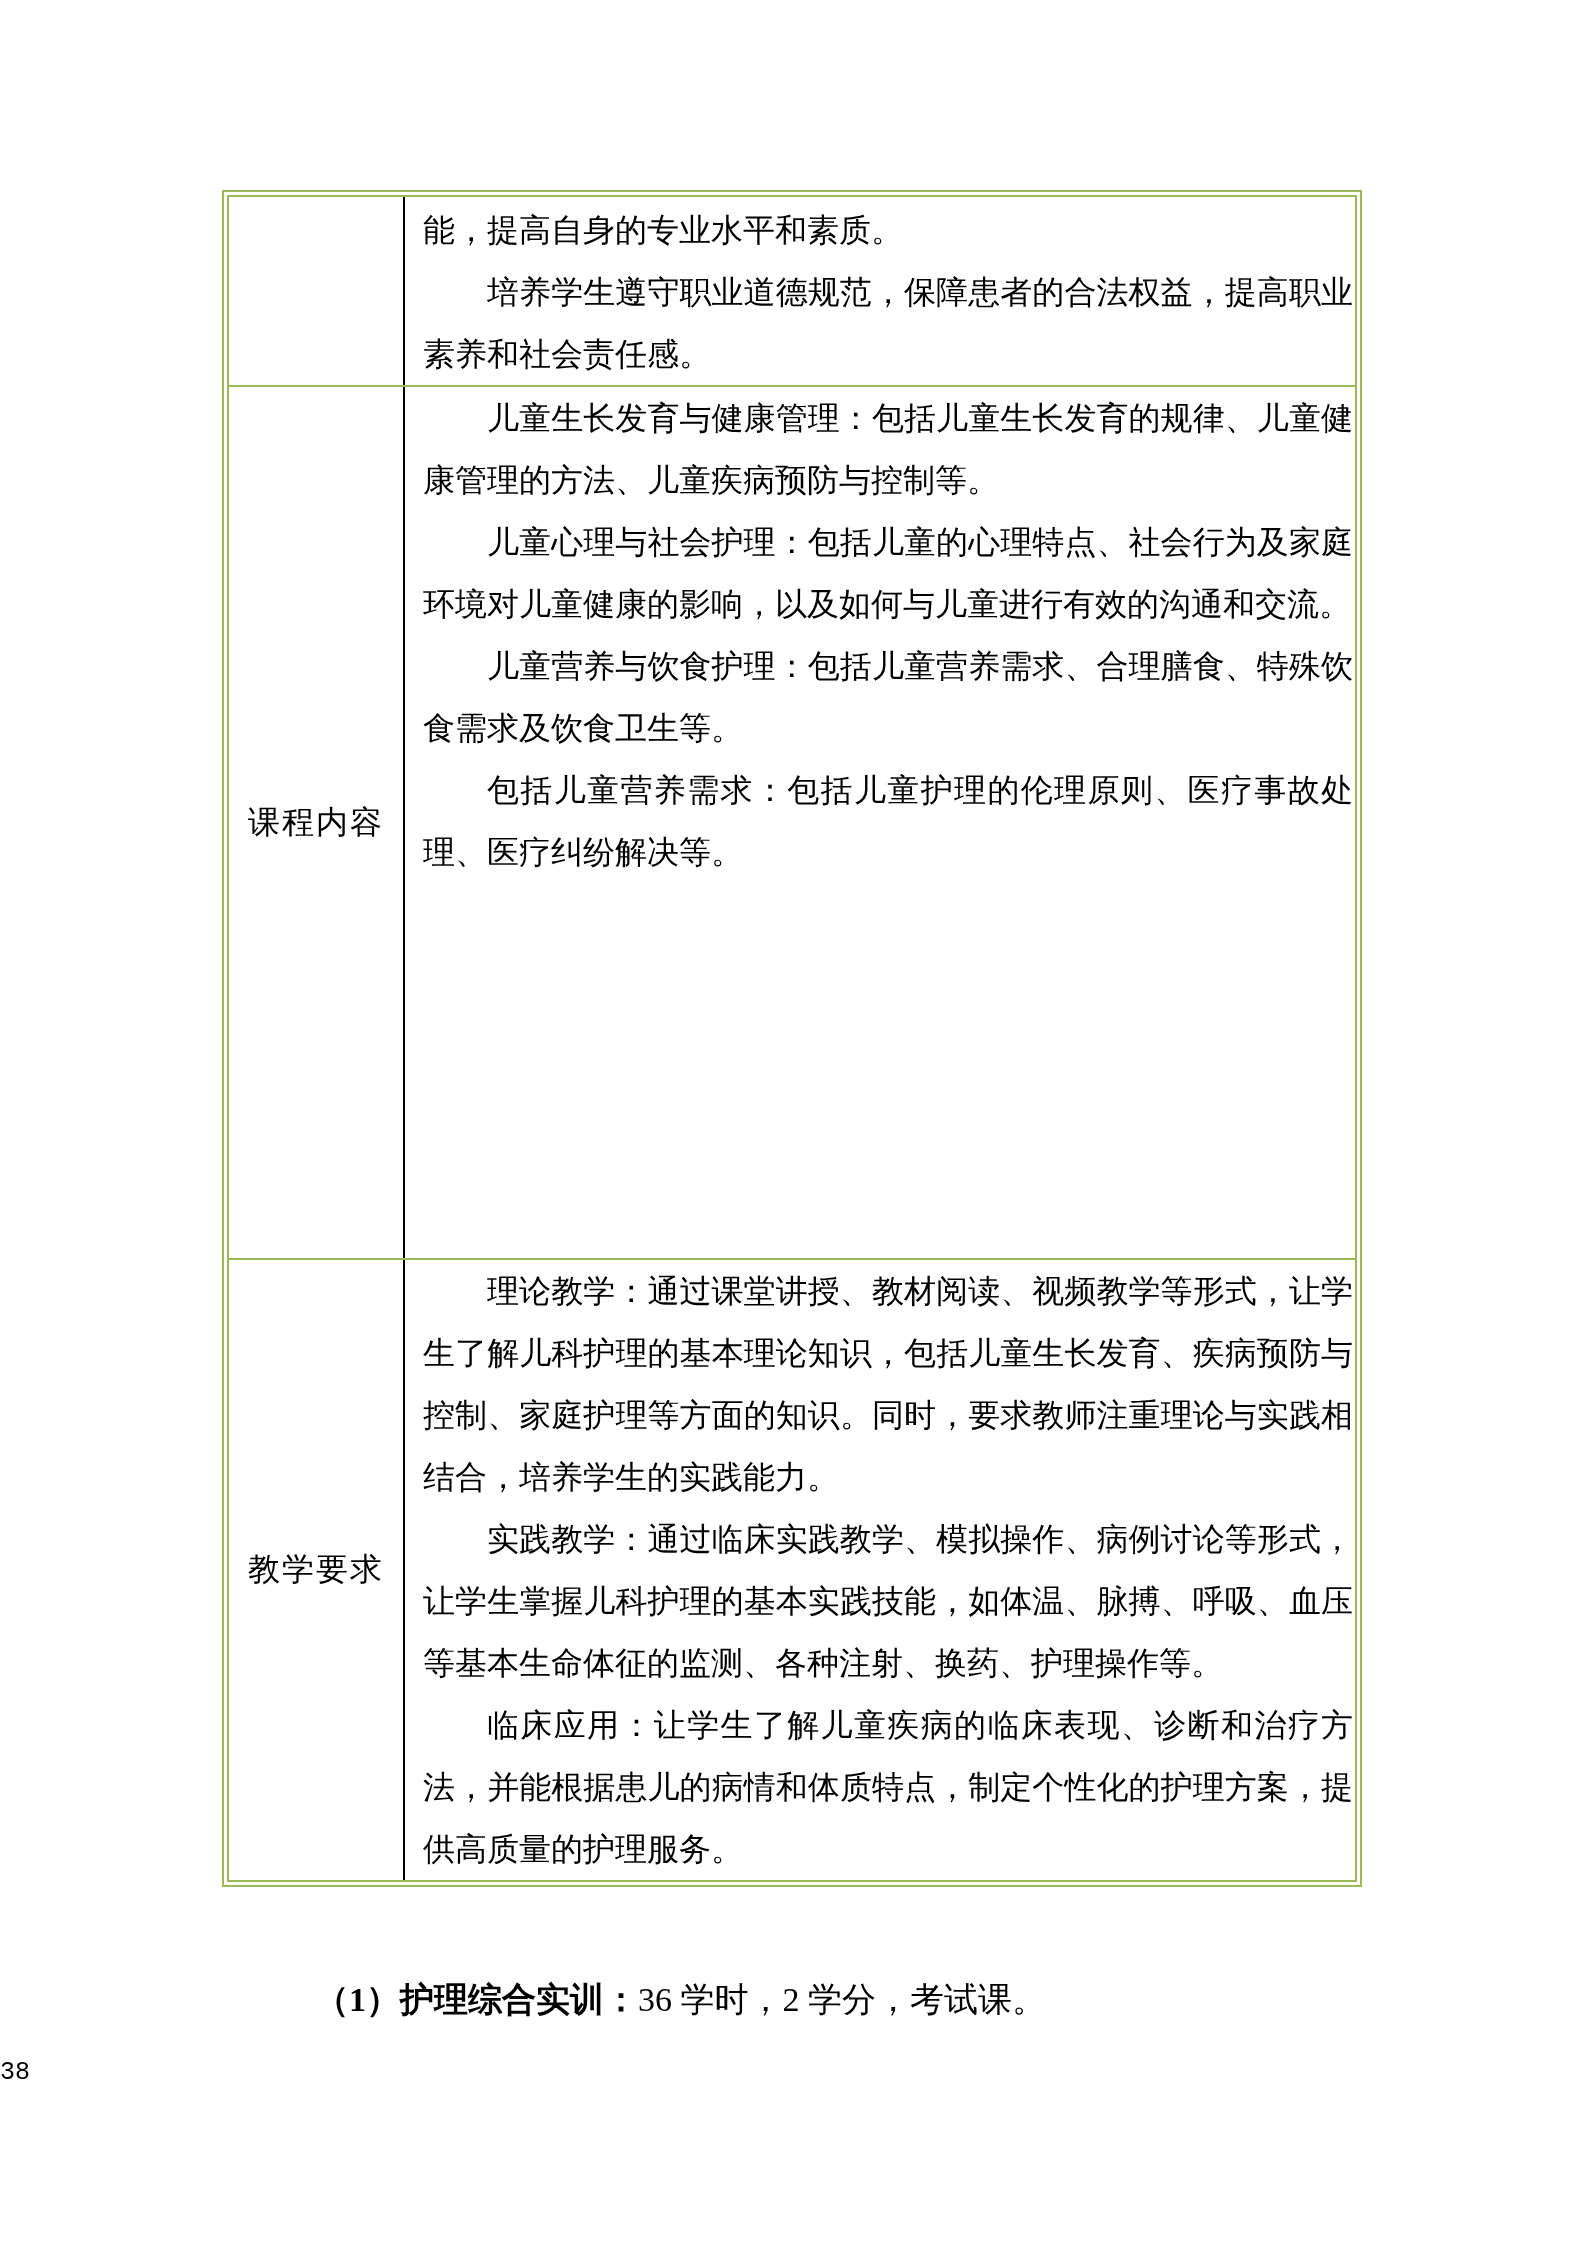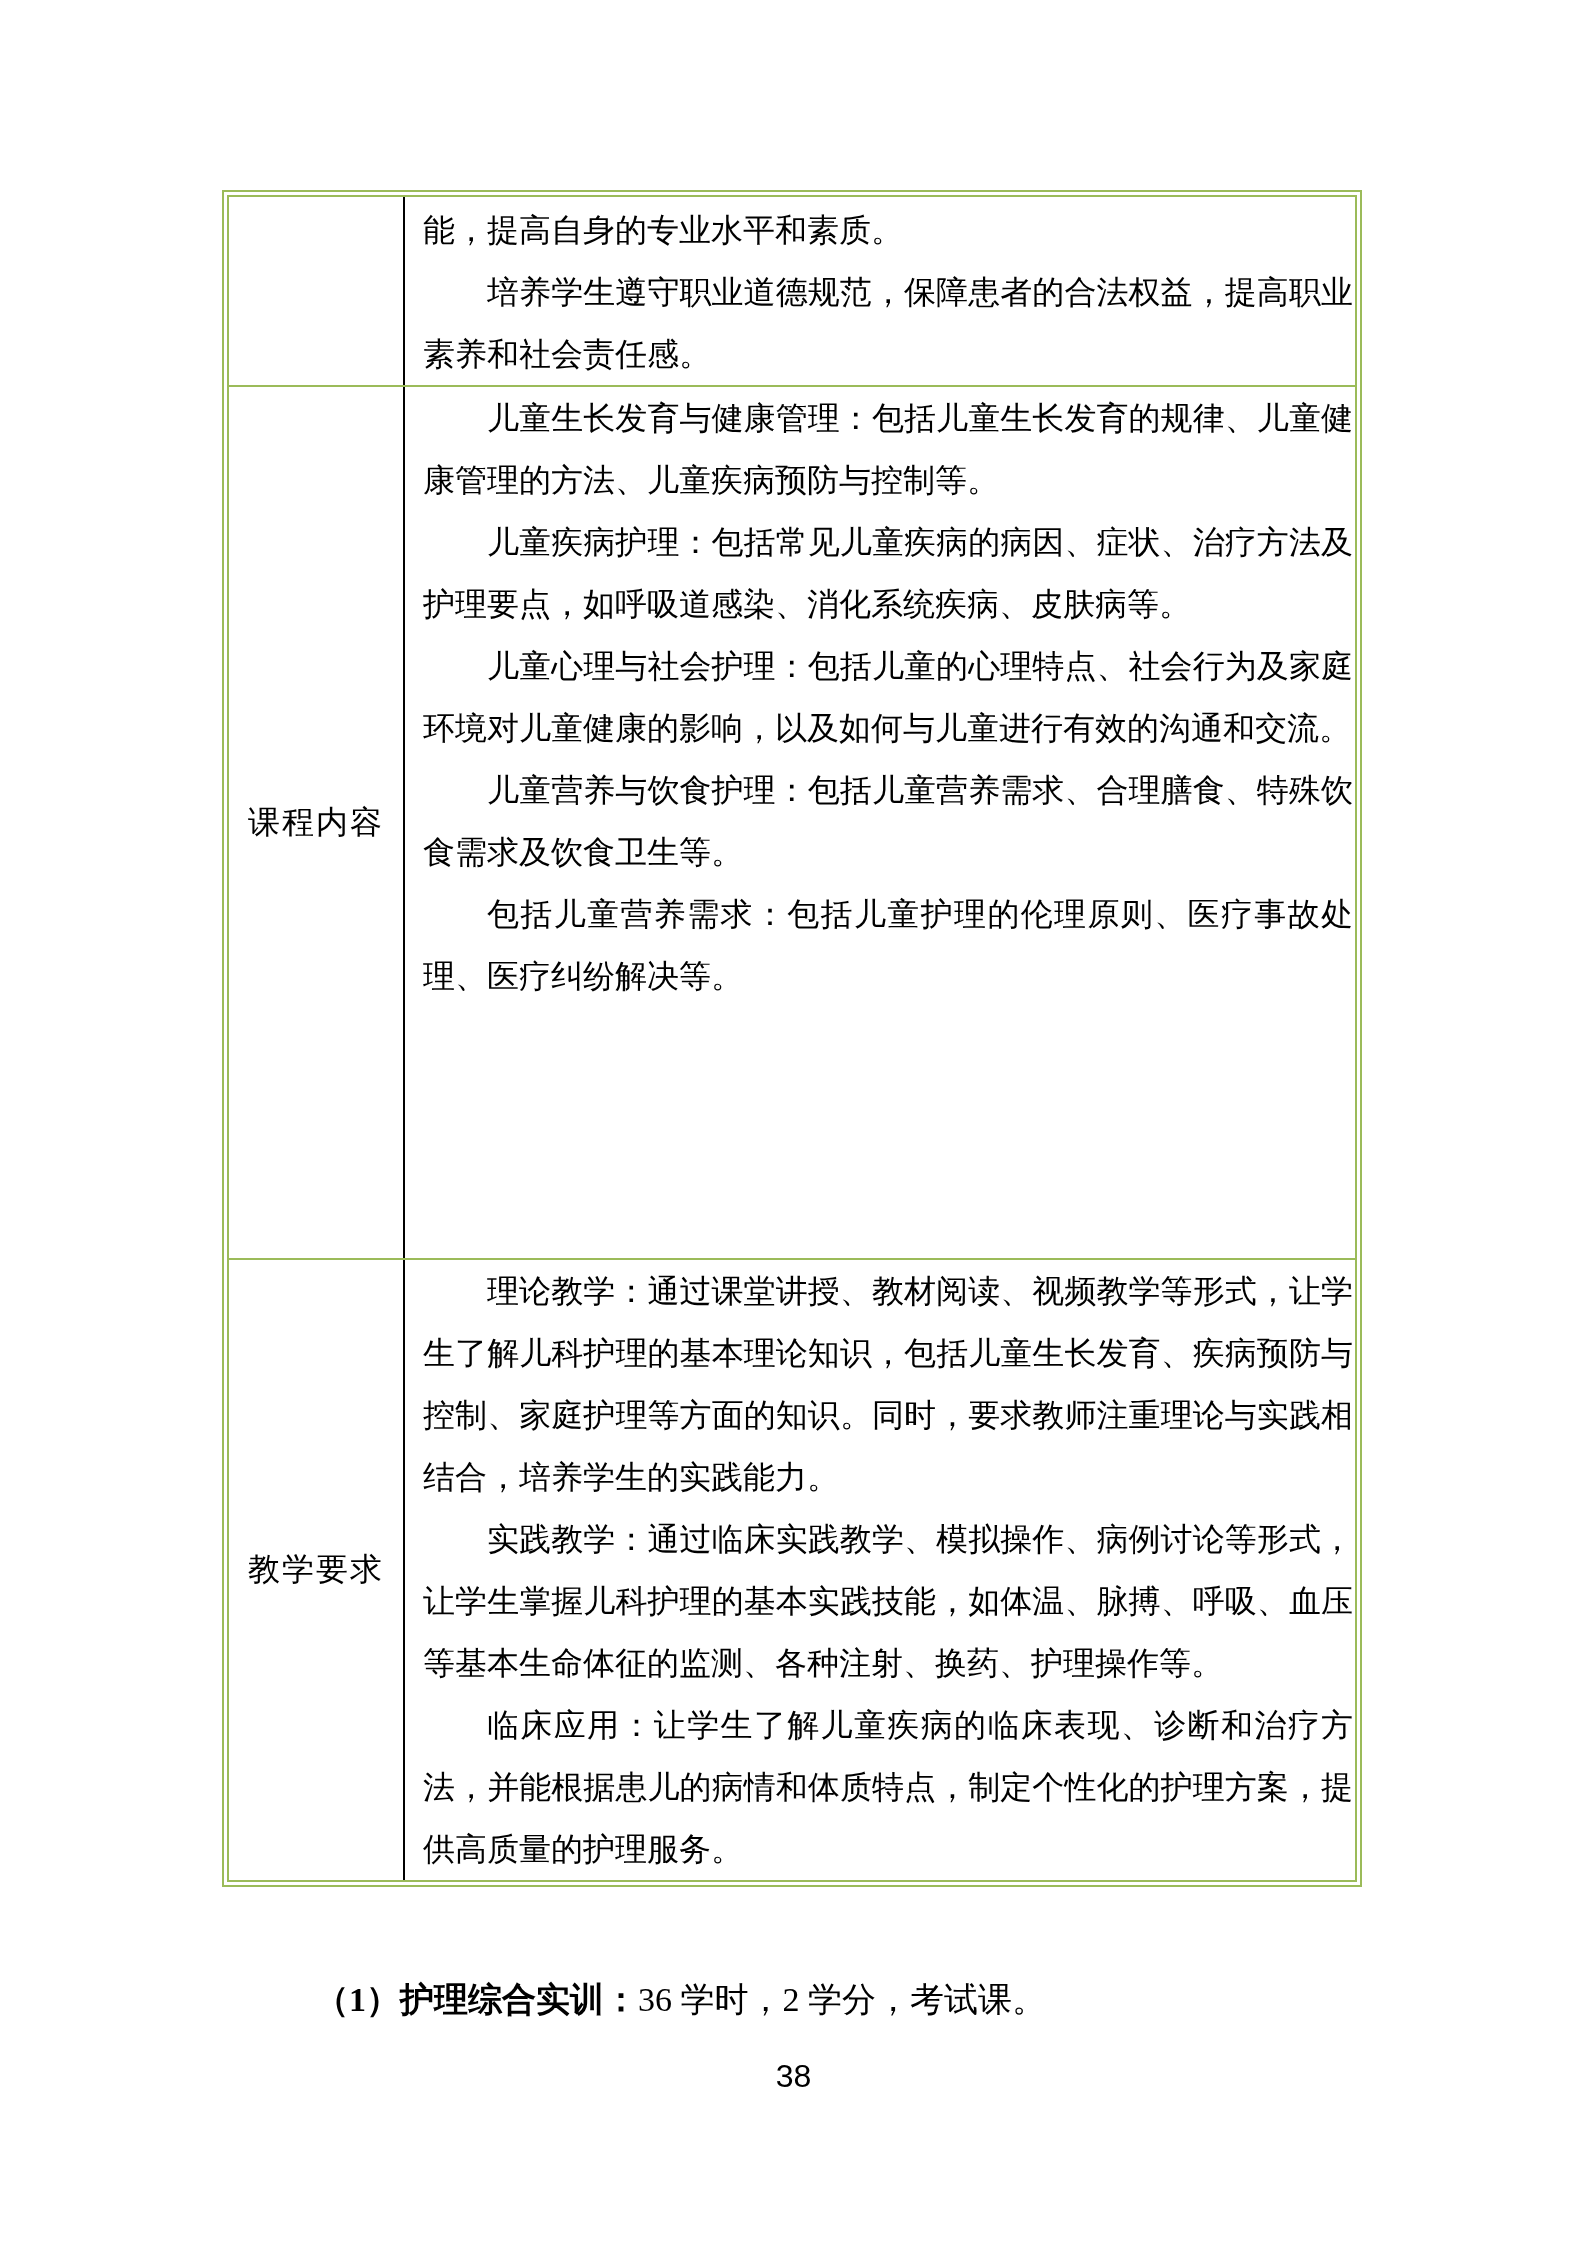--- a/index.html
+++ b/index.html
@@ -79,23 +79,23 @@
     text-indent: 2em;
   }
   .footer-para .lead {
     font-weight: bold;
   }
   .page-number {
     position: absolute;
     left: 0;
     right: 0;
     top: 2058px;
-    text-align: center;
-    font-family: Liberation Sans, sans-serif;
-    font-size: 32px;
+    text-align: left;
+    font-family: Liberation Mono, monospace;
+    font-size: 25px;
   }
 </style>
 </head>
 <body>
 
 <div class="page">
 
   <div class="doc-table">
 
     <div class="t-row row-1">
@@ -106,21 +106,20 @@
           <p>培养学生遵守职业道德规范，保障患者的合法权益，提高职业素养和社会责任感。</p>
         </div>
       </div>
     </div>
 
     <div class="t-row row-2">
       <div class="t-label">课程内容</div>
       <div class="t-content">
         <div class="inner">
           <p>儿童生长发育与健康管理：包括儿童生长发育的规律、儿童健康管理的方法、儿童疾病预防与控制等。</p>
-          <p>儿童疾病护理：包括常见儿童疾病的病因、症状、治疗方法及护理要点，如呼吸道感染、消化系统疾病、皮肤病等。</p>
           <p>儿童心理与社会护理：包括儿童的心理特点、社会行为及家庭环境对儿童健康的影响，以及如何与儿童进行有效的沟通和交流。</p>
           <p>儿童营养与饮食护理：包括儿童营养需求、合理膳食、特殊饮食需求及饮食卫生等。</p>
           <p>包括儿童营养需求：包括儿童护理的伦理原则、医疗事故处理、医疗纠纷解决等。</p>
         </div>
       </div>
     </div>
 
     <div class="t-row row-3">
       <div class="t-label">教学要求</div>
       <div class="t-content">

